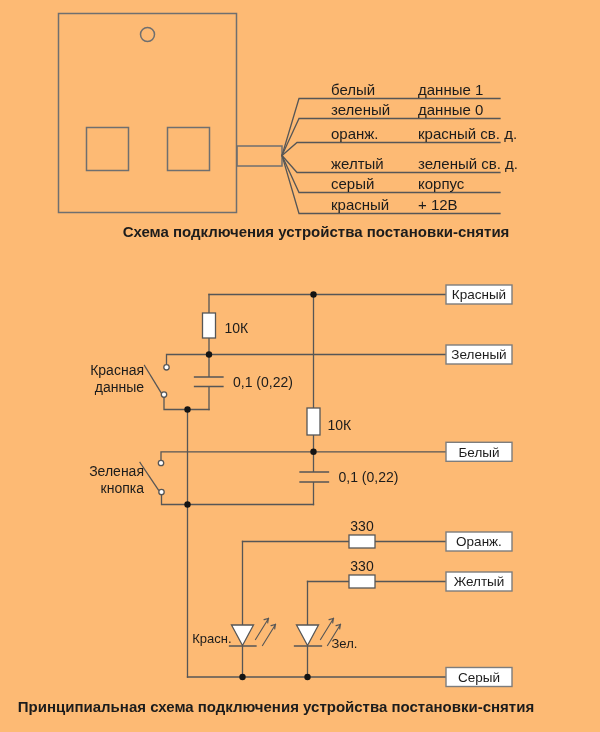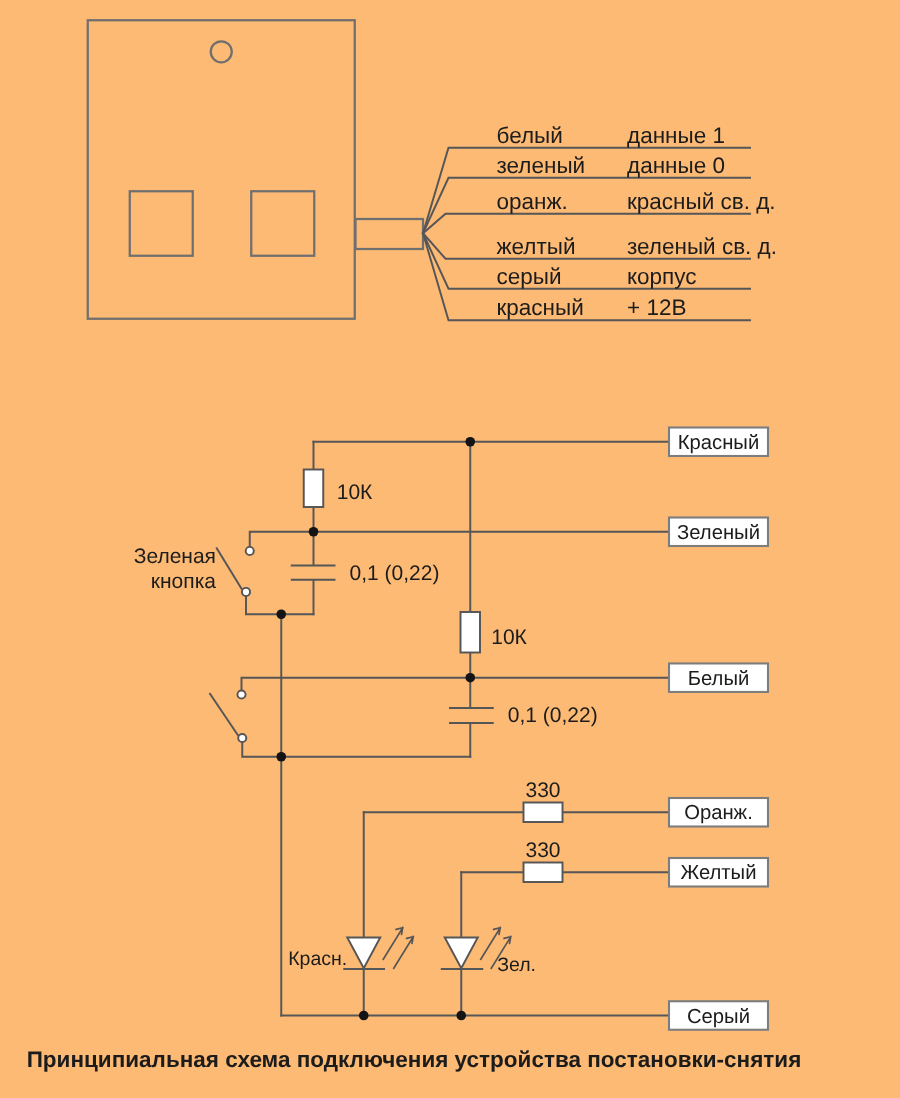--- a/index.html
+++ b/index.html
@@ -54,20 +54,21 @@
     <text x="331" y="139" class="t15">оранж.</text>
     <text x="418" y="139" class="t15">красный св. д.</text>
     <text x="331" y="169" class="t15">желтый</text>
     <text x="418" y="169" class="t15">зеленый св. д.</text>
     <text x="331" y="189" class="t15">серый</text>
     <text x="418" y="189" class="t15">корпус</text>
     <text x="331" y="210" class="t15">красный</text>
     <text x="418" y="210" class="t15">+ 12В</text>
   </svg>
 
+  <div class="caption" style="top:223px;left:32px;width:568px;">Схема подключения устройства постановки-снятия</div>
 
   <svg class="abs" style="top:265px" width="600" height="435" viewBox="0 265 600 435">
 
     <path d="M209,294.5 H446" class="ln"></path>
     <path d="M166.5,354.5 H446 M166.5,354.5 V364.3" class="ln"></path>
     <path d="M161,451.8 H446 M161,451.8 V460.3" class="ln"></path>
     <path d="M242.5,541.5 H349 M375,541.5 H446" class="ln"></path>
     <path d="M307.5,581.5 H349 M375,581.5 H446" class="ln"></path>
     <path d="M187.5,677 H446" class="ln"></path>
     <path d="M187.5,409.5 V677" class="ln"></path>
@@ -126,17 +127,18 @@
     <rect x="446" y="442.3" width="66" height="19" class="term"></rect>
     <text x="479" y="456.6" class="tbox">Белый</text>
     <rect x="446" y="532" width="66" height="19" class="term"></rect>
     <text x="479" y="546.3" class="tbox">Оранж.</text>
     <rect x="446" y="572" width="66" height="19" class="term"></rect>
     <text x="479" y="586.3" class="tbox">Желтый</text>
     <rect x="446" y="667.5" width="66" height="19" class="term"></rect>
     <text x="479" y="681.8" class="tbox">Серый</text>
   </svg>
 
-  <div class="btn-label" style="top:362px;left:60px;">Зеленая кнопка</div>
+  <div class="btn-label" style="top:362px;left:60px;">Красная данные</div>
+  <div class="btn-label" style="top:463px;left:60px;">Зеленая кнопка</div>
 
   <div class="caption" style="top:698px;left:0;width:552px;">Принципиальная схема подключения устройства постановки-снятия</div>
 
 </div>
 
 </body></html>

